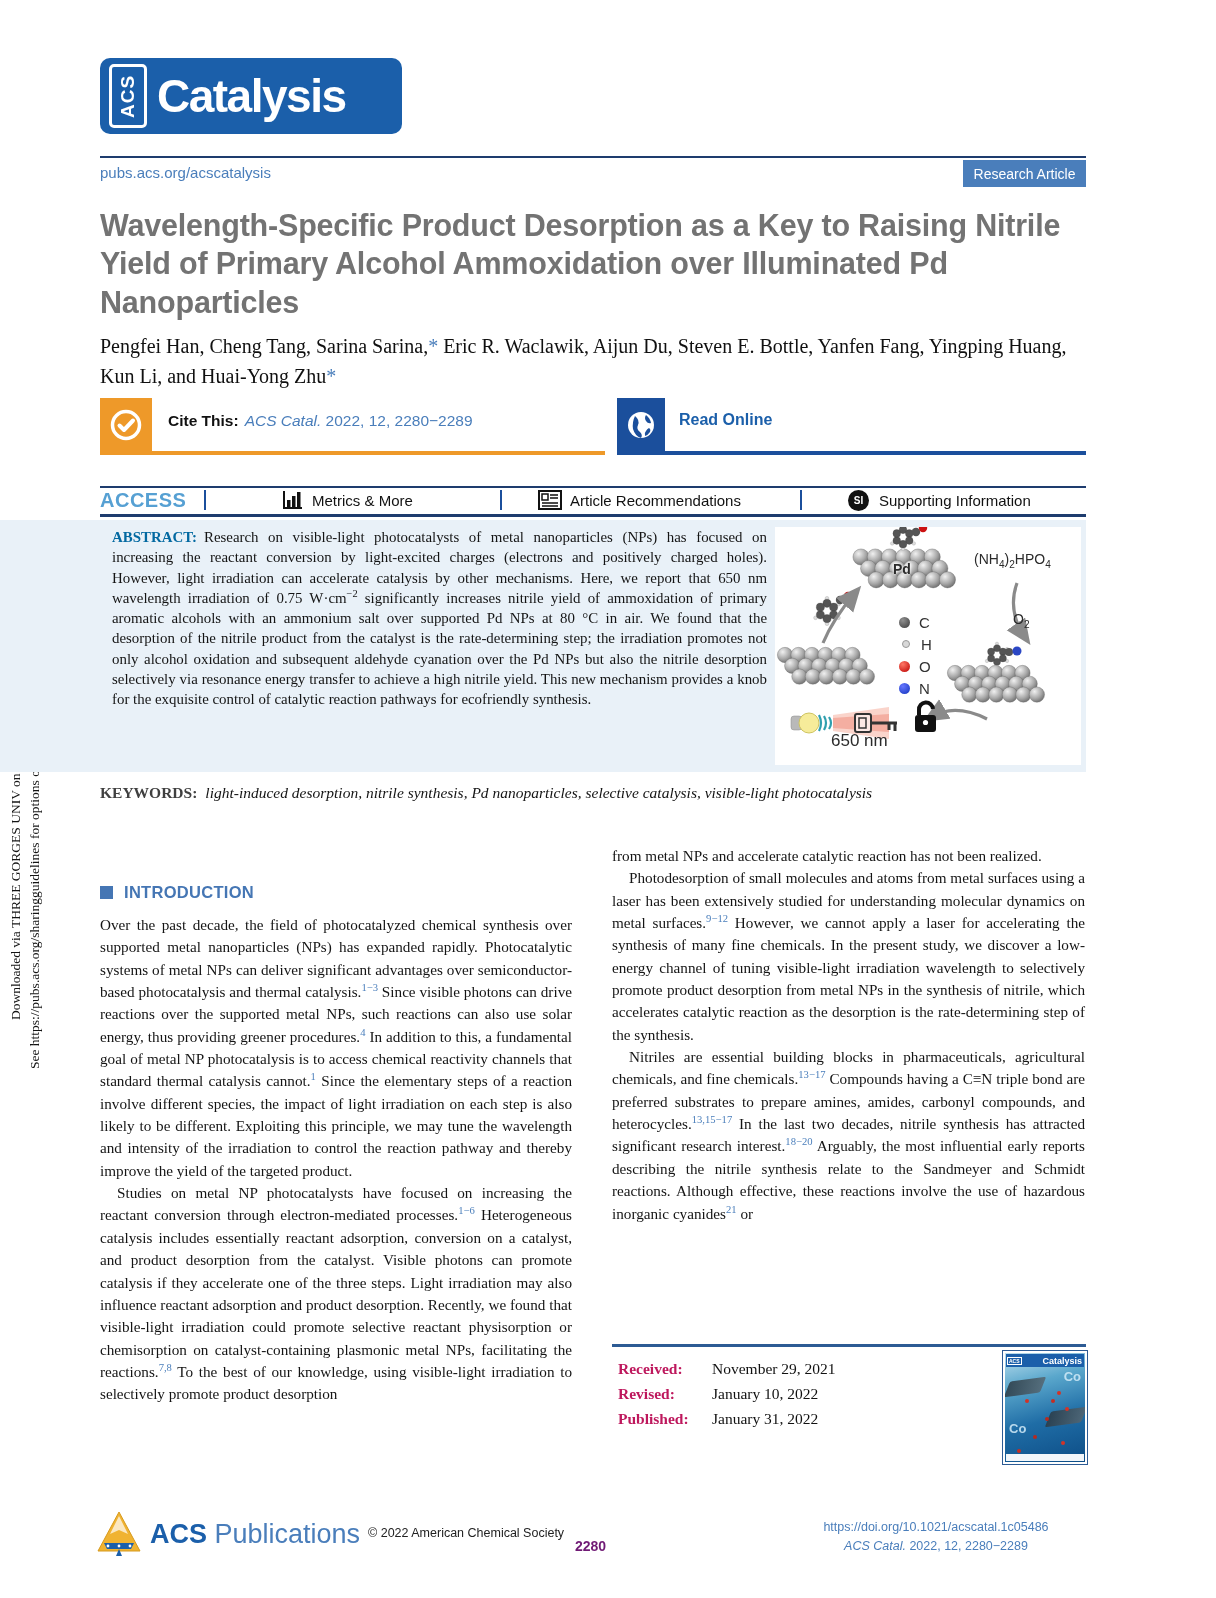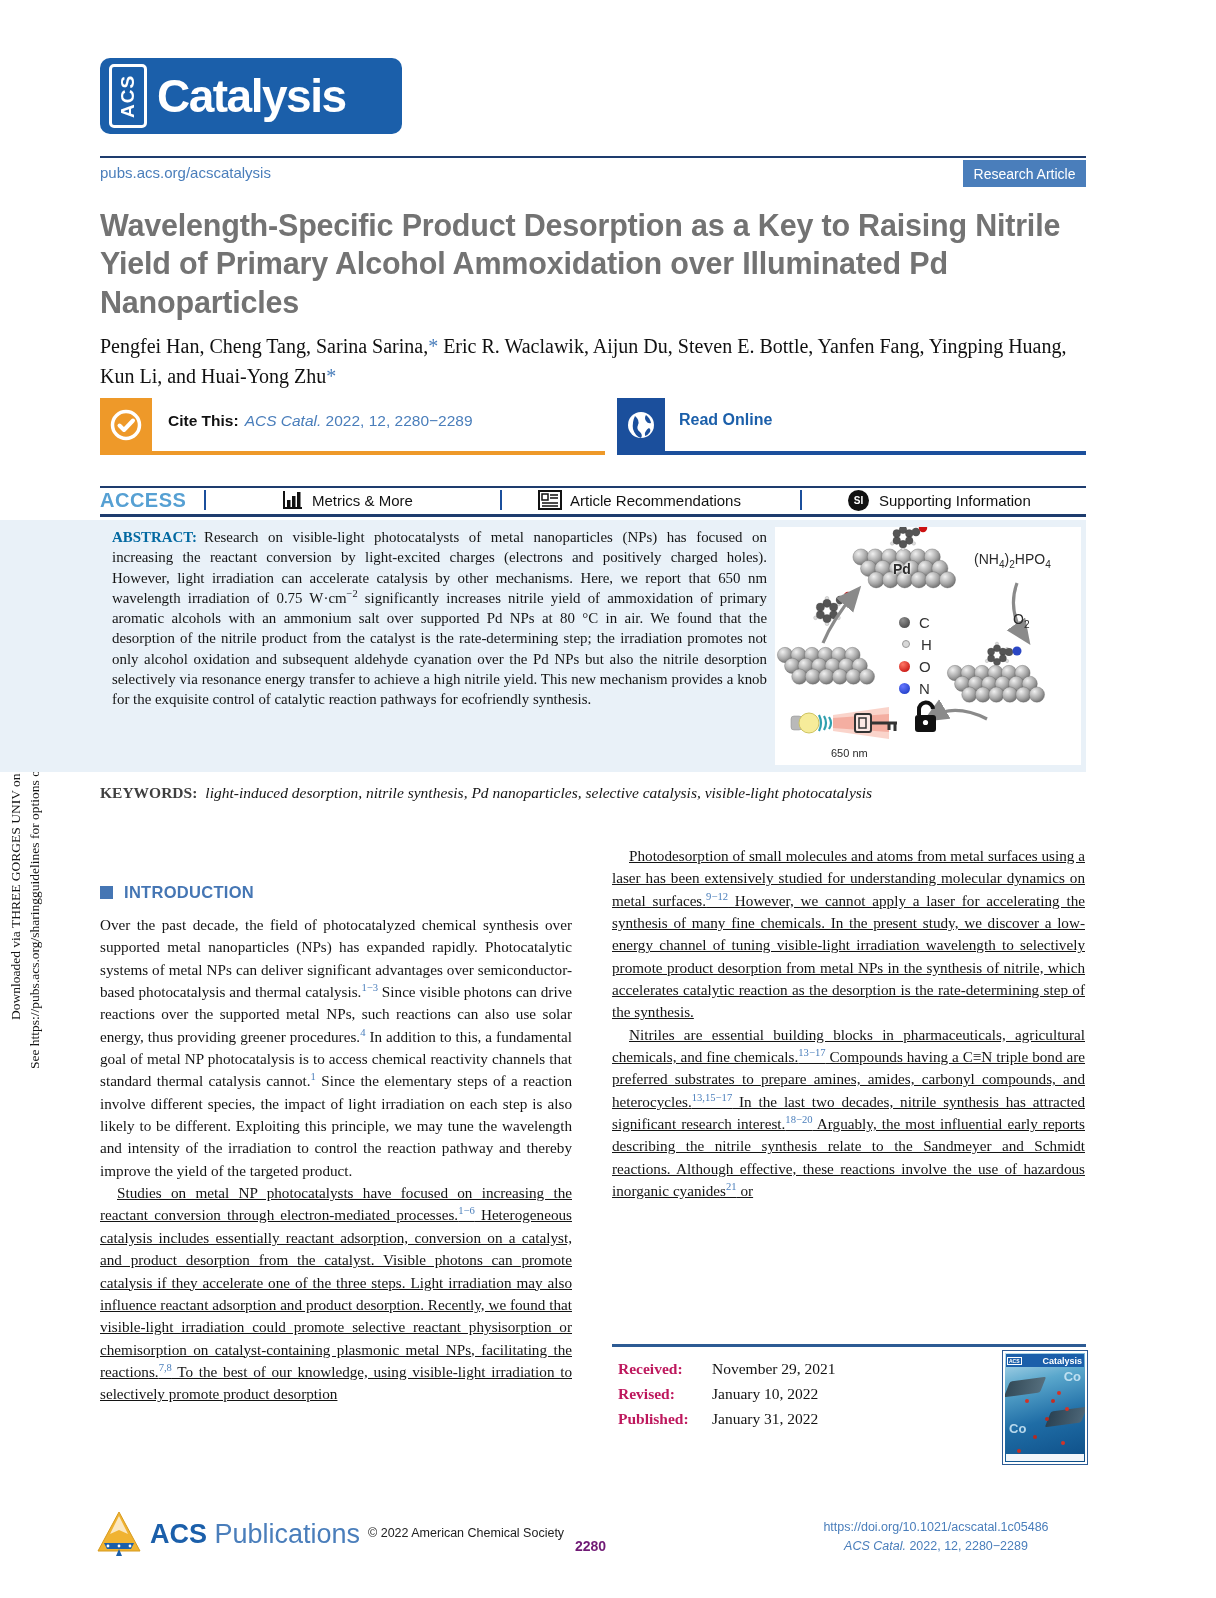--- a/index.html
+++ b/index.html
@@ -47,41 +47,41 @@
 
   
   .abstract-panel{position:absolute;left:0;top:520px;width:1086px;height:252px;background:#e9f1f8;}
   .abstract-text{position:absolute;left:112px;top:527px;width:655px;font:14.9px/1.36 "Liberation Serif",serif;text-align:justify;color:#141414;}
   .ab-label{font-weight:700;color:#0369a1;margin-right:7px;margin-top:39px;}
   .fig-box{position:absolute;left:775px;top:527px;width:306px;height:238px;background:#fff;}
   .fig-label{position:absolute;font:14px "Liberation Sans",sans-serif;color:#2b2b2b;white-space:nowrap;}
   .fig-pd{left:118px;top:34px;font-weight:700;text-shadow:0 0 3px #fff,0 0 3px #fff;}
   .fig-salt{left:199px;top:24px;}
   .fig-o2{left:238px;top:60px;margin-top:24px;}
-  .fig-650{left:56px;top:220px;font-size:11px;}
+  .fig-650{left:56px;top:204px;font-size:17px;}
   .legend{position:absolute;left:124px;top:84px;}
   .legend-row{height:22px;display:flex;align-items:center;font:15px "Liberation Sans",sans-serif;color:#333;}
   .dot{display:inline-block;border-radius:50%;margin-right:9px;}
   .dot-c{width:11px;height:11px;background:radial-gradient(circle at 35% 30%,#909090,#3a3a3a);}
   .dot-h{width:6px;height:6px;background:#d8d8d8;border:1px solid #999;margin-left:3px;margin-right:11px;}
   .dot-o{width:11px;height:11px;background:radial-gradient(circle at 35% 30%,#ff7766,#bb0000);}
   .dot-n{width:11px;height:11px;background:radial-gradient(circle at 35% 30%,#6677ff,#1133bb);}
 
   
   .keywords{position:absolute;left:100px;top:784px;width:986px;font:15.5px "Liberation Serif",serif;}
   .kw-label{font-weight:700;color:#404040;margin-right:8px;}
   .kw-text{font-style:italic;color:#141414;}
 
   
   .col-left{position:absolute;left:100px;top:883px;width:472px;}
   .col-right{position:absolute;left:612px;top:845px;width:473px;}
   .intro-head{display:flex;align-items:center;gap:11px;font:700 16.5px "Liberation Sans",sans-serif;color:#4576b4;letter-spacing:.3px;margin-bottom:12px;}
   .intro-sq{width:13px;height:13px;background:#4576b4;flex:none;}
   p.body{font:15.2px/1.47 "Liberation Serif",serif;text-align:justify;margin:0;color:#141414;}
-  p.indent{text-indent:17px;text-decoration:underline;}
+  p.indent{text-indent:17px;}
   sup{font-size:.7em;line-height:0;}
   sub{font-size:.72em;line-height:0;}
   .ref{color:#4a7ebb;}
 
   
   .dates-rule{position:absolute;left:612px;top:1344px;width:474px;height:2.5px;background:#2d5b94;}
   .dates{position:absolute;left:618px;top:1356px;font:15.5px/1.62 "Liberation Serif",serif;}
   .date-label{display:inline-block;width:94px;font-weight:700;color:#be185d;}
   .date-value{color:#111;}
   .cover{position:absolute;left:1002px;top:1350px;width:86px;height:115px;border:1.5px solid #2d5b94;background:#fff;padding:2px;box-sizing:border-box;}
@@ -307,20 +307,21 @@
   <div class="col-left">
     <div class="intro-head">
       <span class="intro-sq"></span>
       <span>INTRODUCTION</span>
     </div>
     <p class="body"><span>Over the past decade, the field of photocatalyzed chemical synthesis over supported metal nanoparticles (NPs) has expanded rapidly. Photocatalytic systems of metal NPs can deliver significant advantages over semiconductor-based photocatalysis and thermal catalysis.</span><sup class="ref">1−3</sup><span> Since visible photons can drive reactions over the supported metal NPs, such reactions can also use solar energy, thus providing greener procedures.</span><sup class="ref">4</sup><span> In addition to this, a fundamental goal of metal NP photocatalysis is to access chemical reactivity channels that standard thermal catalysis cannot.</span><sup class="ref">1</sup><span> Since the elementary steps of a reaction involve different species, the impact of light irradiation on each step is also likely to be different. Exploiting this principle, we may tune the wavelength and intensity of the irradiation to control the reaction pathway and thereby improve the yield of the targeted product.</span></p>
     <p class="body indent"><span>Studies on metal NP photocatalysts have focused on increasing the reactant conversion through electron-mediated processes.</span><sup class="ref">1−6</sup><span> Heterogeneous catalysis includes essentially reactant adsorption, conversion on a catalyst, and product desorption from the catalyst. Visible photons can promote catalysis if they accelerate one of the three steps. Light irradiation may also influence reactant adsorption and product desorption. Recently, we found that visible-light irradiation could promote selective reactant physisorption or chemisorption on catalyst-containing plasmonic metal NPs, facilitating the reactions.</span><sup class="ref">7,8</sup><span> To the best of our knowledge, using visible-light irradiation to selectively promote product desorption</span></p>
   </div>
 
   <div class="col-right">
+    <p class="body"><span>from metal NPs and accelerate catalytic reaction has not been realized.</span></p>
     <p class="body indent"><span>Photodesorption of small molecules and atoms from metal surfaces using a laser has been extensively studied for understanding molecular dynamics on metal surfaces.</span><sup class="ref">9−12</sup><span> However, we cannot apply a laser for accelerating the synthesis of many fine chemicals. In the present study, we discover a low-energy channel of tuning visible-light irradiation wavelength to selectively promote product desorption from metal NPs in the synthesis of nitrile, which accelerates catalytic reaction as the desorption is the rate-determining step of the synthesis.</span></p>
     <p class="body indent"><span>Nitriles are essential building blocks in pharmaceuticals, agricultural chemicals, and fine chemicals.</span><sup class="ref">13−17</sup><span> Compounds having a C≡N triple bond are preferred substrates to prepare amines, amides, carbonyl compounds, and heterocycles.</span><sup class="ref">13,15−17</sup><span> In the last two decades, nitrile synthesis has attracted significant research interest.</span><sup class="ref">18−20</sup><span> Arguably, the most influential early reports describing the nitrile synthesis relate to the Sandmeyer and Schmidt reactions. Although effective, these reactions involve the use of hazardous inorganic cyanides</span><sup class="ref">21</sup><span> or</span></p>
   </div>
 
   <div class="dates-rule"></div>
   <div class="dates">
     <div><span class="date-label">Received:</span><span class="date-value">November 29, 2021</span></div>
     <div><span class="date-label">Revised:</span><span class="date-value">January 10, 2022</span></div>
     <div><span class="date-label">Published:</span><span class="date-value">January 31, 2022</span></div>
   </div>

